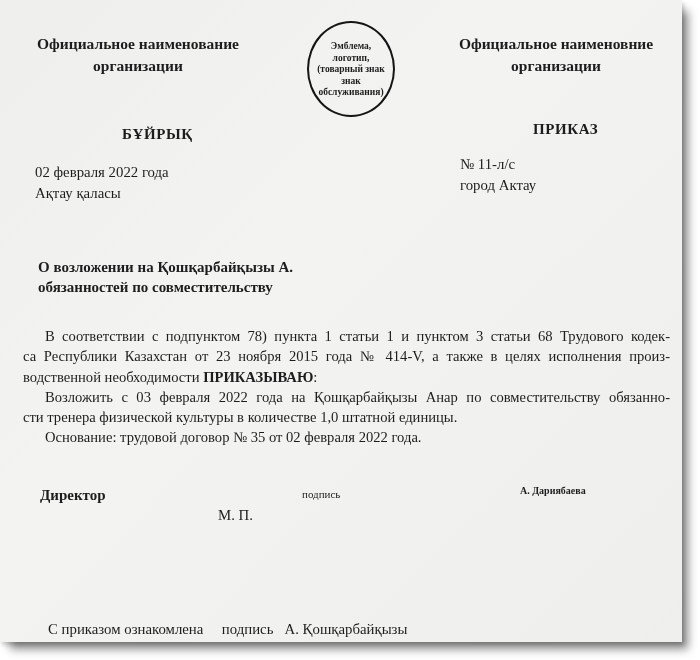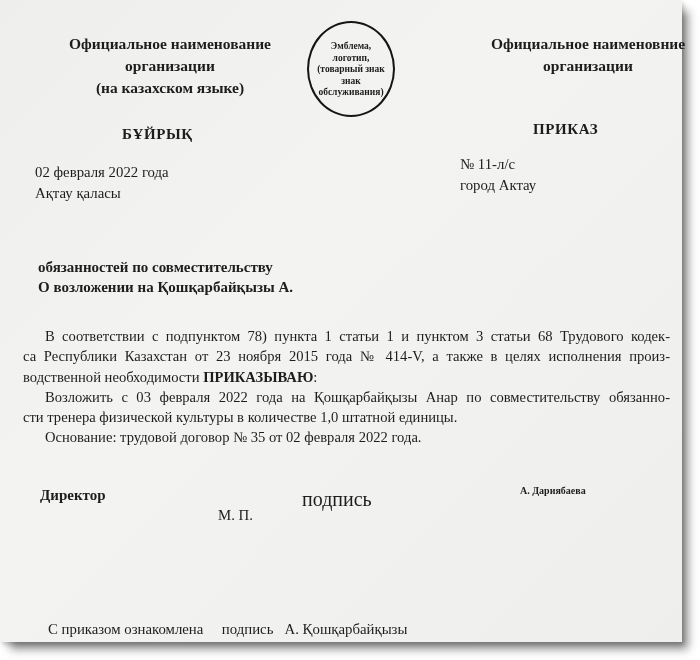--- a/index.html
+++ b/index.html
@@ -19,21 +19,20 @@
     box-shadow: 8px 9px 9px -2px rgba(0,0,0,0.45), 2px 3px 4px rgba(0,0,0,0.18);
     color: #1d1d1d;
   }
   .abs { position: absolute; }
   .b { font-weight: bold; }
 
   .hdr {
     top: 33px; width: 216px;
     font-weight: bold; font-size: 15.5px; line-height: 22px;
     text-align: center;
-    margin-left: 32px;
   }
   .hdr-left  { left: 30px; }
   .hdr-right { left: 448px; }
 
   .emblem {
     left: 307px; top: 21px; width: 88px; height: 96px;
     border: 2px solid #151515; border-radius: 50%;
     display: flex; align-items: center; justify-content: center;
     box-sizing: border-box;
   }
@@ -55,42 +54,41 @@
     font-weight: bold; font-size: 15px; line-height: 19.5px;
   }
 
   .body-block {
     left: 23px; top: 326px; width: 647px;
     font-size: 14.6px; line-height: 20.3px;
   }
   .jline { text-align: justify; text-align-last: justify; white-space: nowrap; }
   .indent { text-indent: 22px; }
 
-  .sig-label   { font-size: 20px; }
+  .sig-label   { font-size: 11px; }
   .sig-pos     { left: 40px;  top: 487px; font-weight: bold; font-size: 15px; }
   .sig-sign    { left: 302px; top: 488px; }
   .sig-name    { left: 520px; top: 485px; font-weight: bold; font-size: 10px; }
   .sig-stamp   { left: 218px; top: 507px; font-size: 14.8px; }
 
   .ack {
     left: 48px; top: 574px;
     font-size: 14.8px; line-height: 22px;
     white-space: pre;
   }
 </style>
 </head>
 <body>
 
 <div class="stage">
   <div class="paper">
 
     <div class="abs hdr hdr-left">
       <div>Официальное наименование</div>
       <div>организации</div>
-      <div>(на казахском языке)</div>
     </div>
 
     <div class="abs emblem">
       <div class="emblem-text">
         <div>Эмблема,</div>
         <div>логотип,</div>
         <div>(товарный знак</div>
         <div>знак</div>
         <div>обслуживания)</div>
       </div>
@@ -107,22 +105,22 @@
     <div class="abs meta meta-left">
       <div>02 февраля 2022 года</div>
       <div>Ақтау қаласы</div>
     </div>
     <div class="abs meta meta-right">
       <div>№ 11-л/с</div>
       <div>город Актау</div>
     </div>
 
     <div class="abs subject">
+      <div>О возложении на Қошқарбайқызы А.</div>
       <div>обязанностей по совместительству</div>
-      <div>О возложении на Қошқарбайқызы А.</div>
     </div>
 
     <div class="abs body-block">
       <div class="jline indent">В соответствии с подпунктом 78) пункта 1 статьи 1 и пунктом 3 статьи 68 Трудового кодек-</div>
       <div class="jline">са Республики Казахстан от 23 ноября 2015 года № 414-V, а также в целях исполнения произ-</div>
       <div><span>водственной необходимости </span><span class="b">ПРИКАЗЫВАЮ</span><span>:</span></div>
       <div class="jline indent">Возложить с 03 февраля 2022 года на Қошқарбайқызы Анар по совместительству обязанно-</div>
       <div>сти тренера физической культуры в количестве 1,0 штатной единицы.</div>
       <div class="indent">Основание: трудовой договор № 35 от 02 февраля 2022 года.</div>
     </div>

